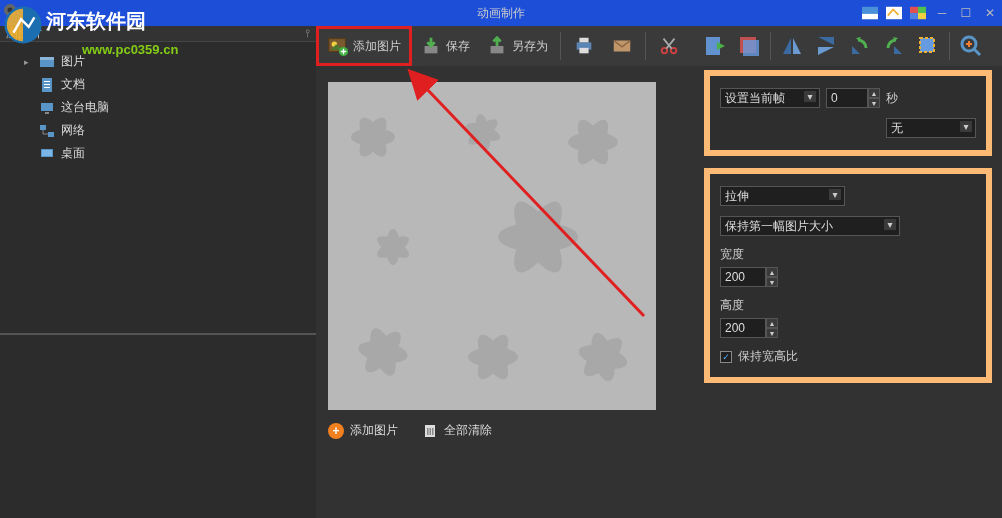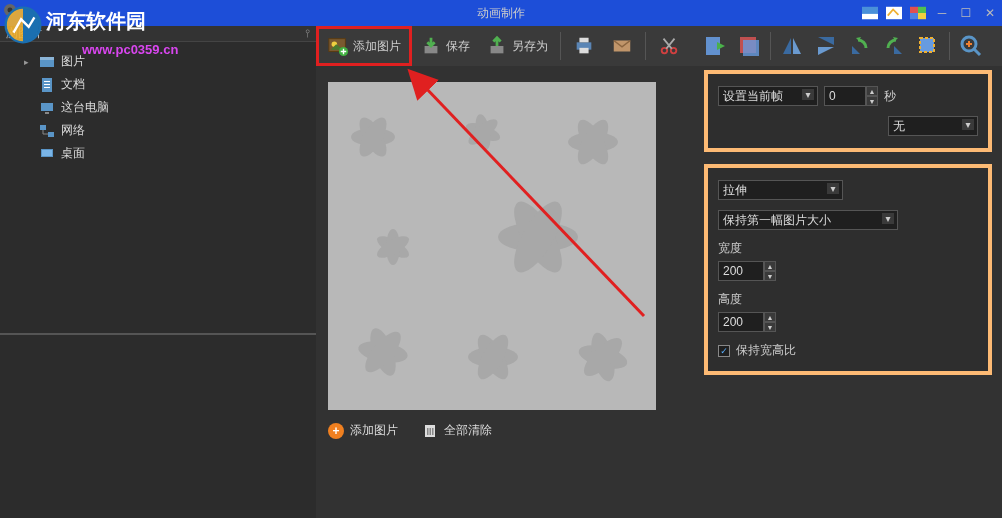--- a/index.html
+++ b/index.html
@@ -211,21 +211,21 @@
       align-items: center;
       gap: 18px;
       padding-left: 10px;
       cursor: pointer;
     }
     .ctrl-btn .ic { width: 10px; display:flex; align-items:center; }
     .ctrl-btn.disabled { color: #666; border-color: #444; }
     .ctrl-btn.disabled .ic { opacity: .5; }
     .panel {
       margin: 4px 10px 8px 10px;
-      border: 4px solid #fdba74;
+      border: 6px solid #fdba74;
       background: #2e2e2e;
       padding: 12px 10px;
     }
     .form-row {
       display: flex;
       align-items: center;
       gap: 6px;
       margin-bottom: 10px;
     }
     .combo, .text-input {
@@ -281,21 +281,21 @@
       display: flex;
       align-items: center;
       justify-content: center;
       font-size: 9px;
       color: #5ab0ff;
     }
     .watermark-url {
       position: absolute;
       left: 82px;
       top: 42px;
-      color: #d946ef;
+      color: #84cc16;
       font-family: Arial, sans-serif;
       font-size: 13px;
       font-weight: bold;
       z-index: 101;
       pointer-events: none;
     }
     .watermark-text {
       position: absolute;
       left: 46px;
       top: 8px;

